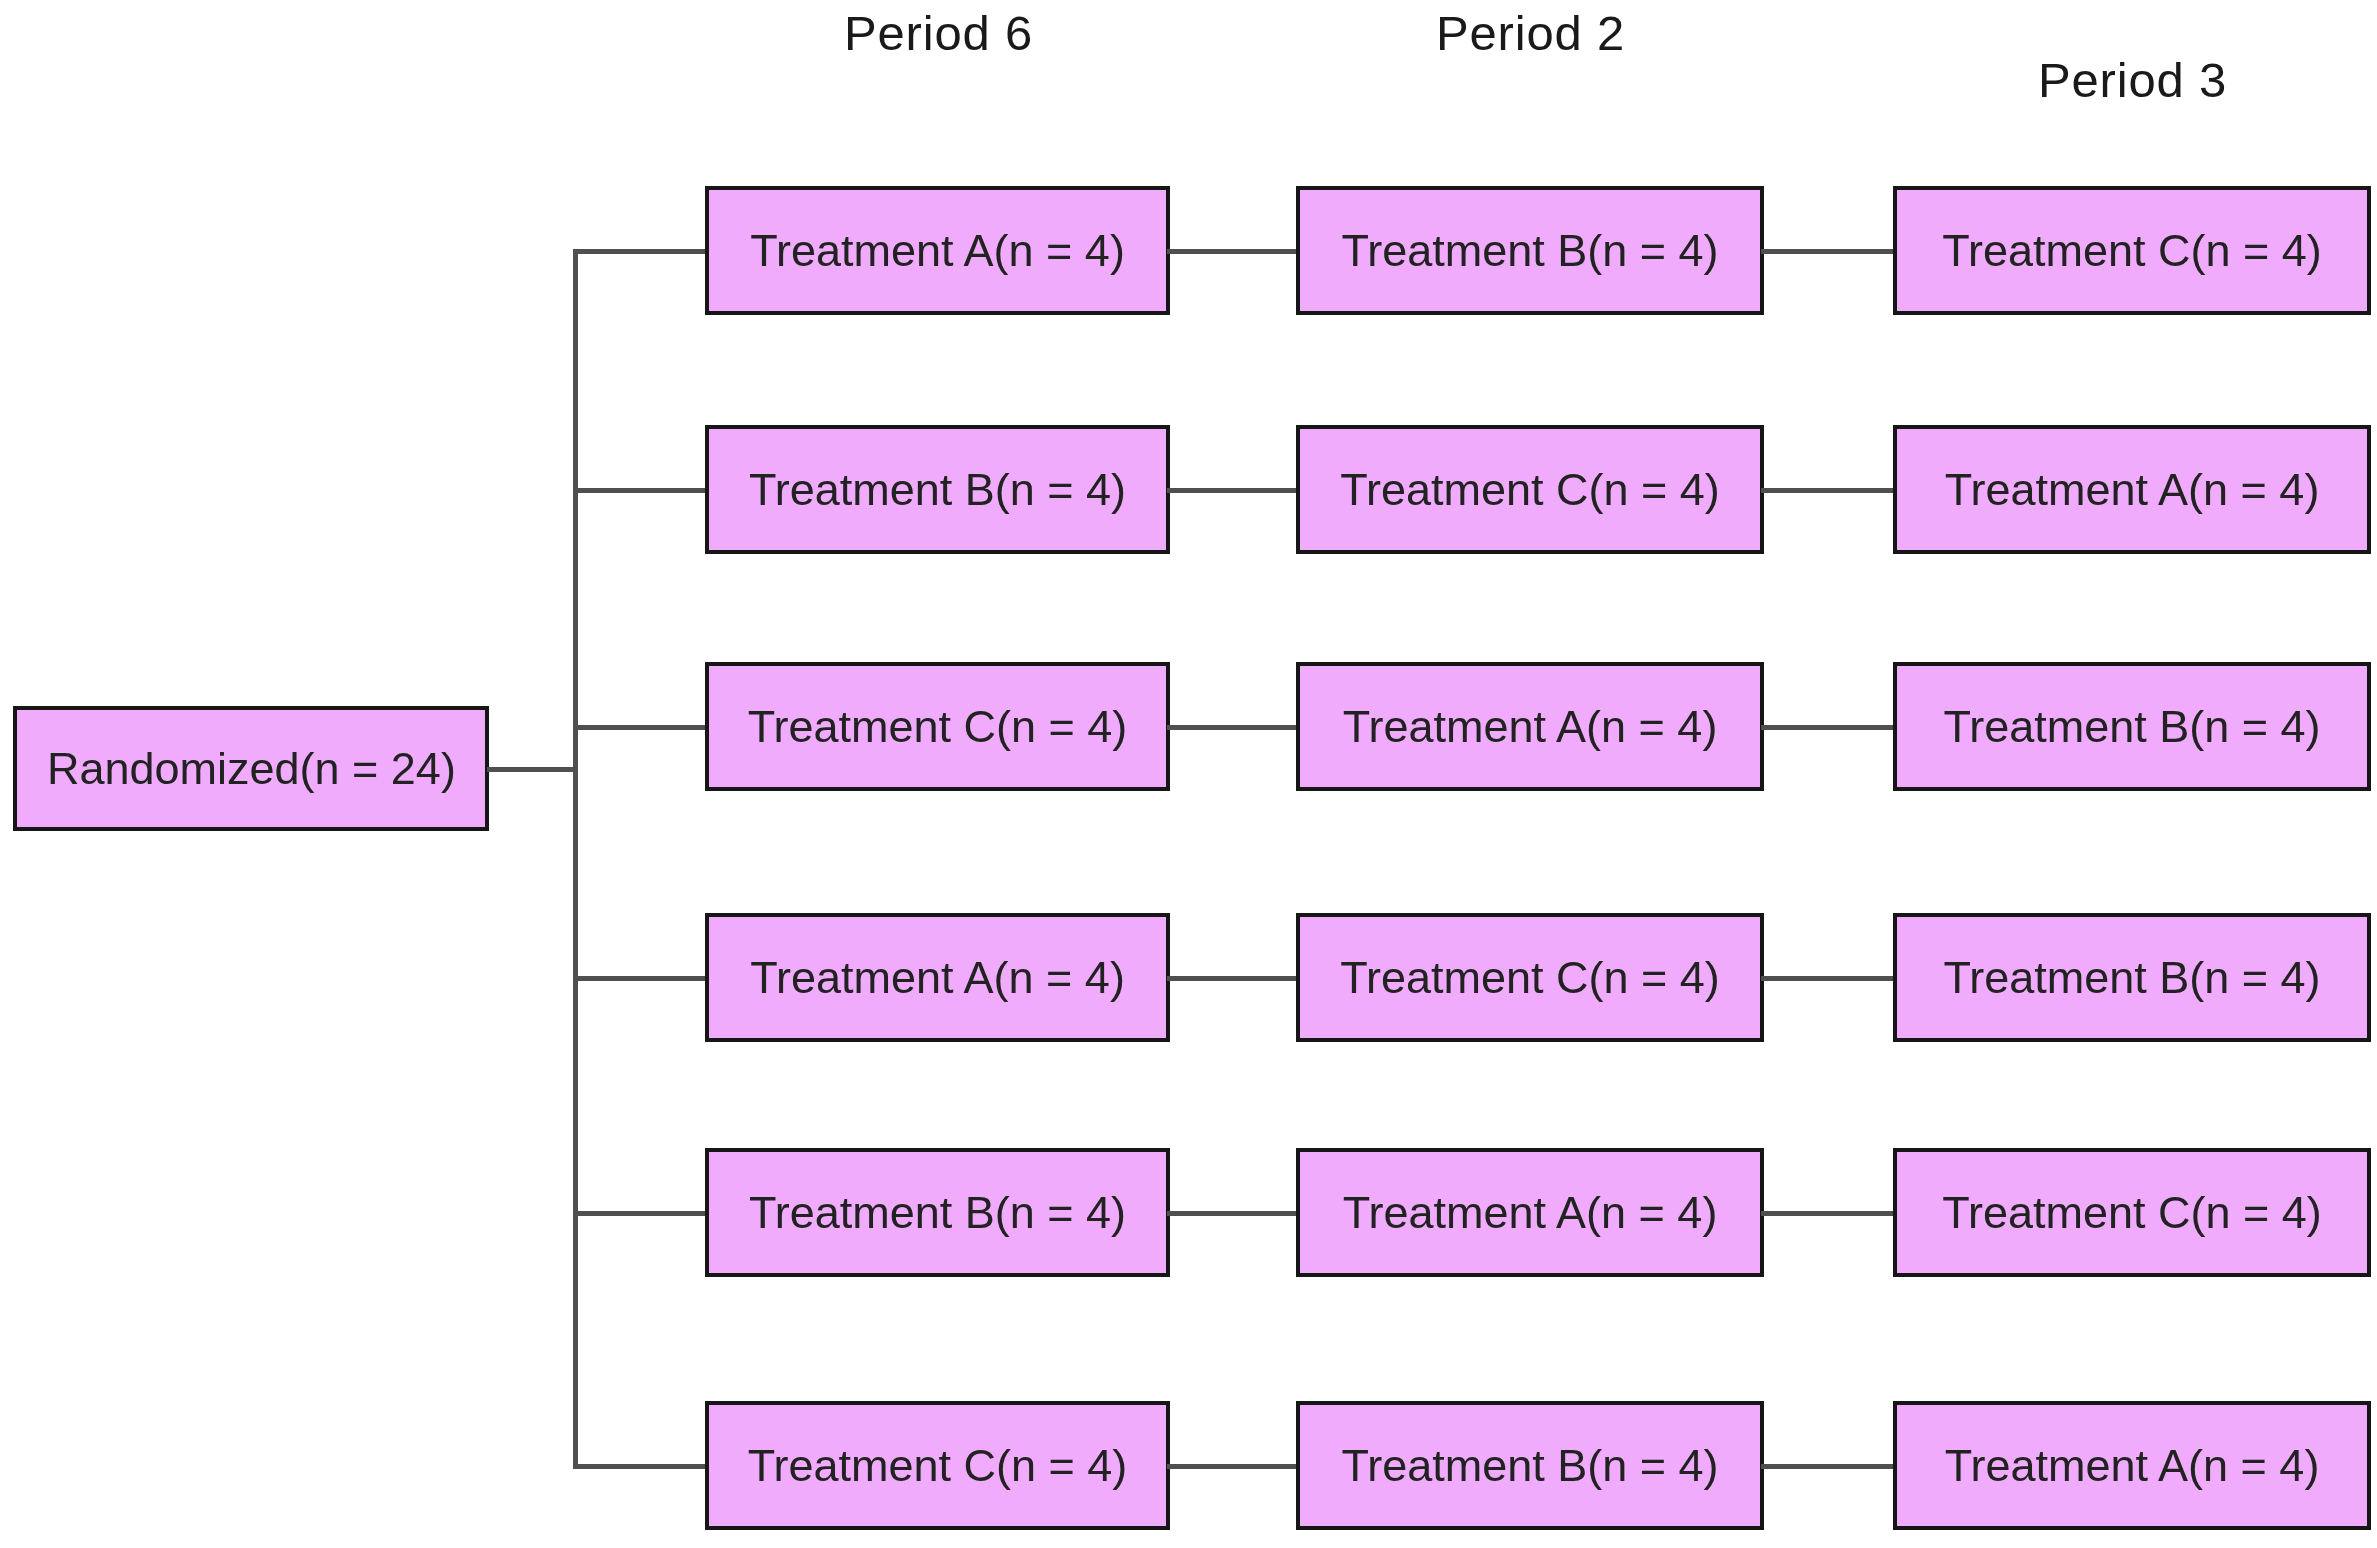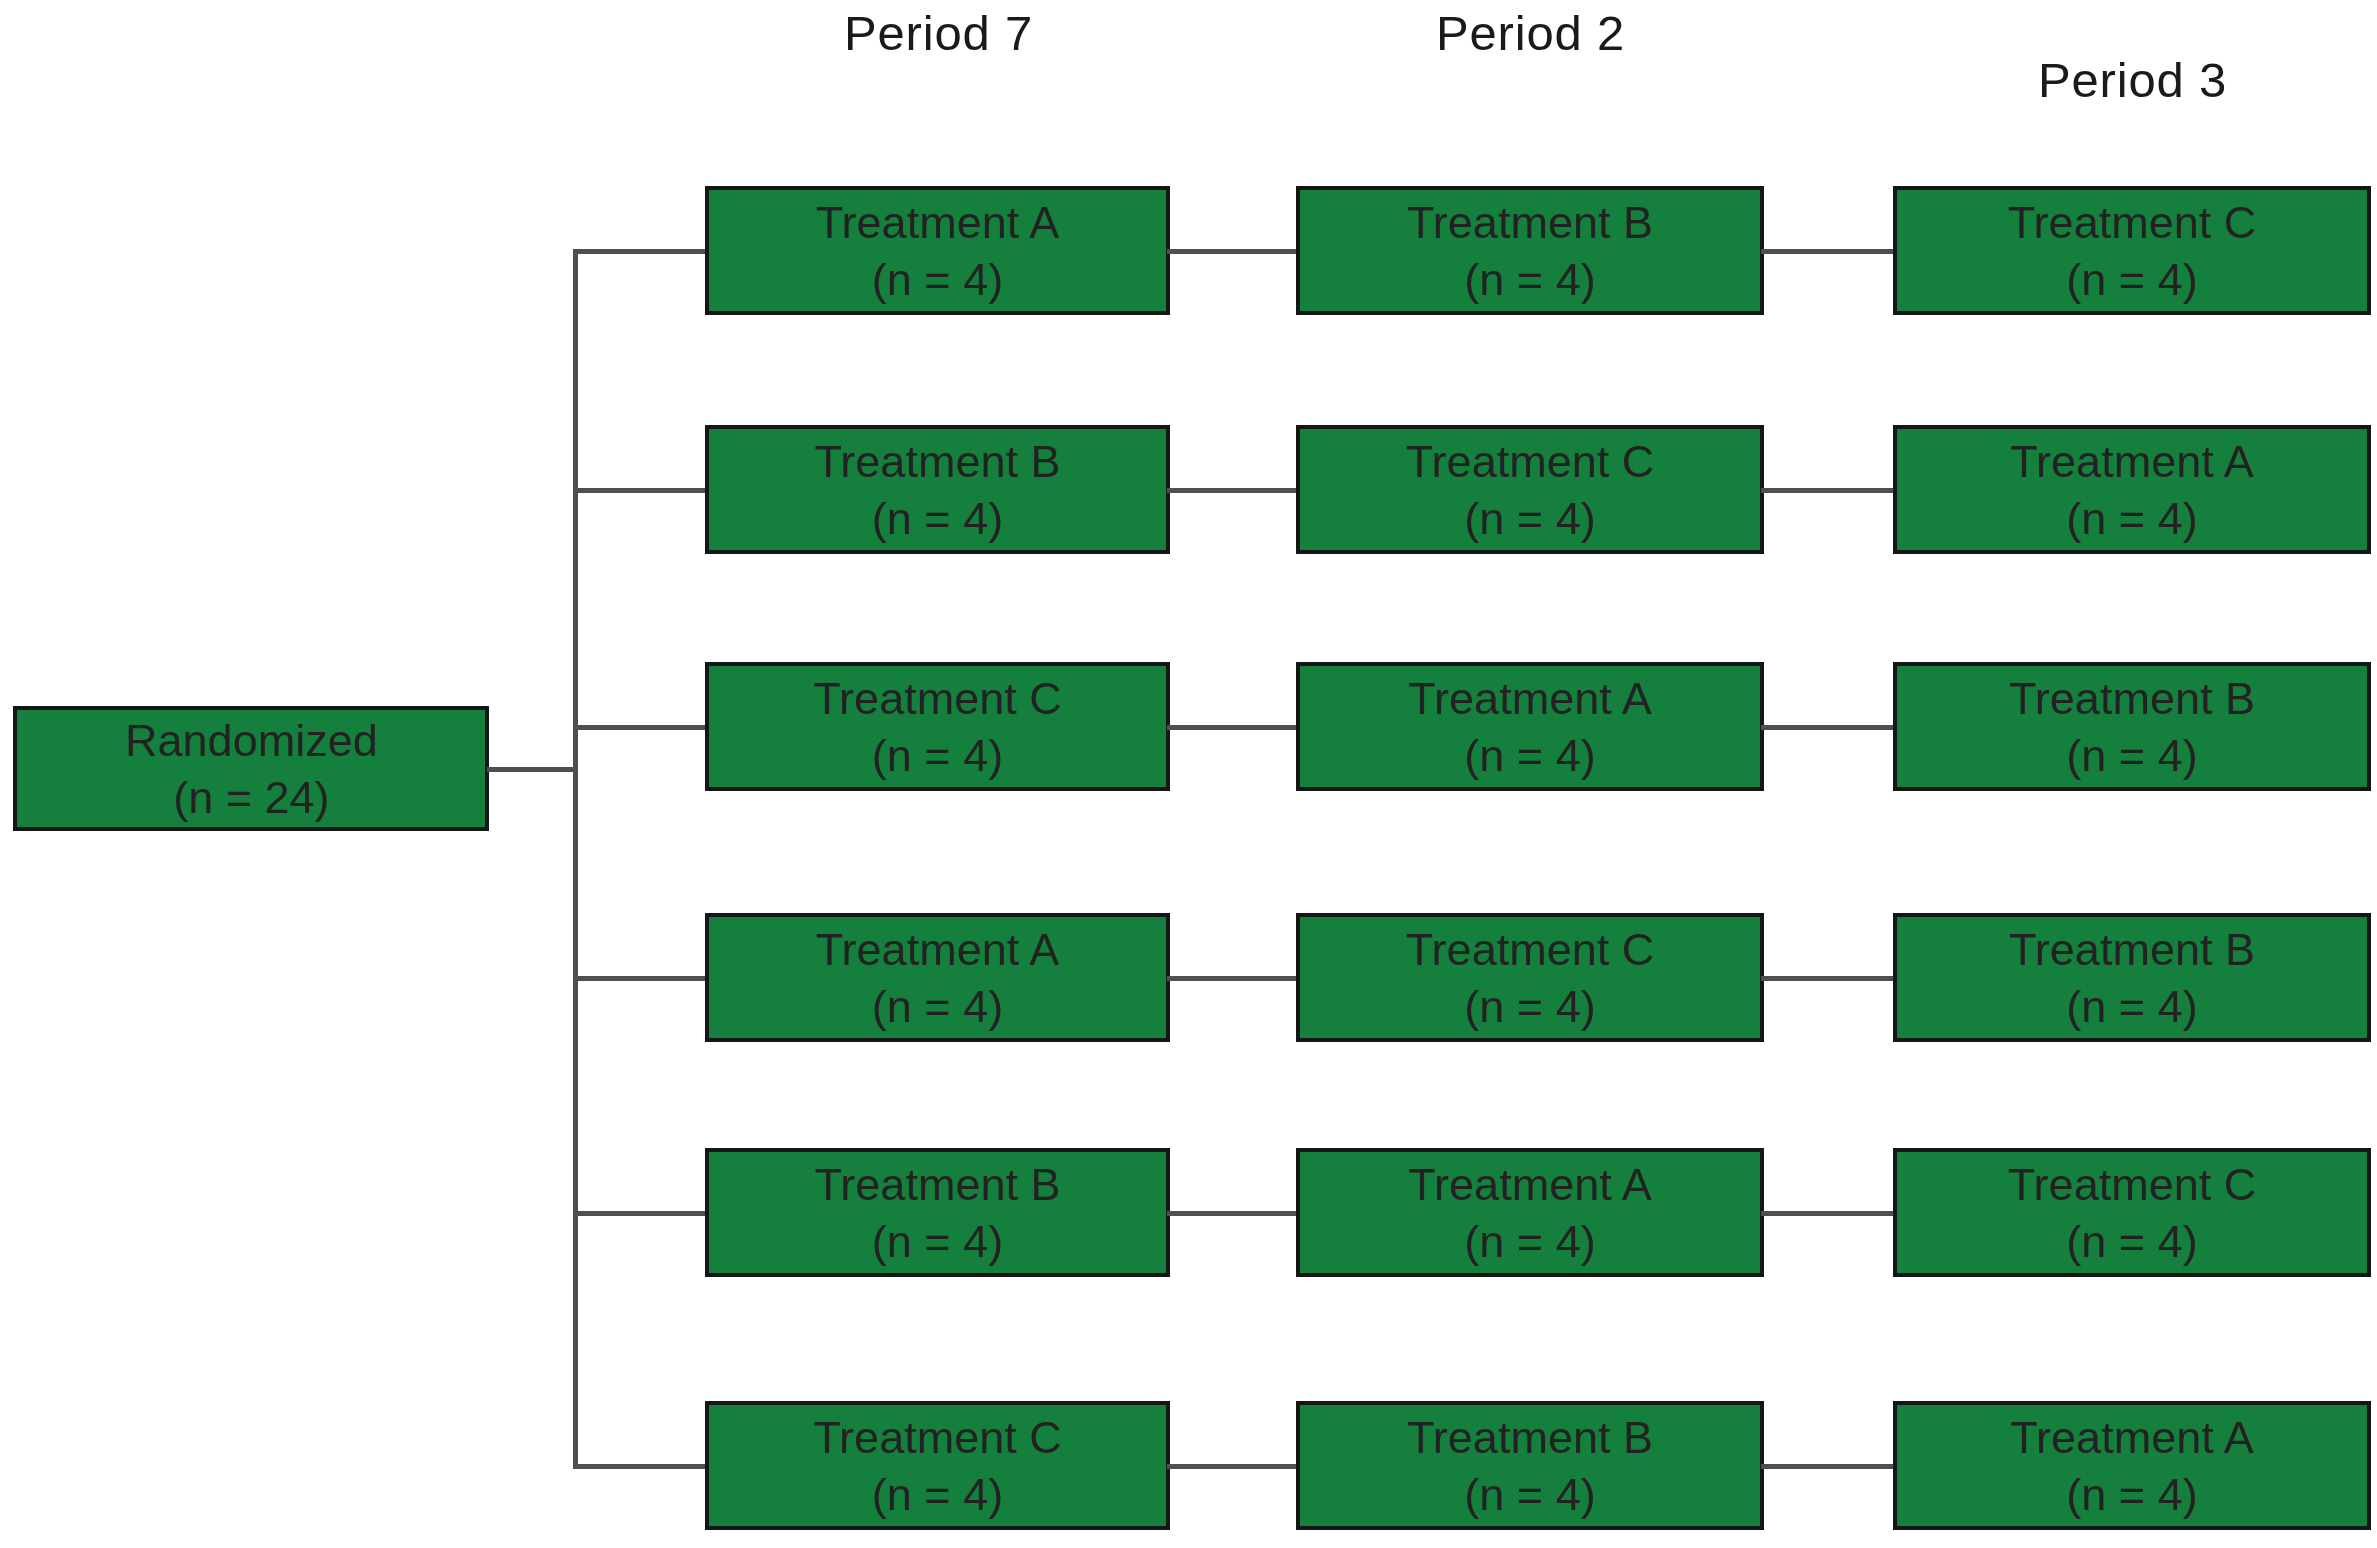--- a/index.html
+++ b/index.html
@@ -24,23 +24,23 @@
     font-size: 49px;
     line-height: 60px;
     color: #1a1a1a;
     letter-spacing: 0.8px;
     white-space: nowrap;
   }
   .box {
     position: absolute;
     height: 121px;
     border: 4.7px solid #161616;
-    background: #15803d;
+    background: #f0abfc;
     display: flex;
-    flex-direction: column;
+    flex-direction: row;
     justify-content: center;
     align-items: center;
     box-sizing: content-box;
   }
   .box .l1, .box .l2 {
     font-size: 45px;
     line-height: 57px;
     color: #222222;
     white-space: nowrap;
     text-align: center;
@@ -54,21 +54,21 @@
     position: absolute;
     width: 4.7px;
     background: #4f4f4f;
   }
 </style>
 </head>
 <body>
 
 <div id="diagram">
 
-  <div class="period-header" style="left:695px;">Period 7</div>
+  <div class="period-header" style="left:695px;">Period 6</div>
   <div class="period-header" style="left:1287px;">Period 2</div>
   <div class="period-header" style="left:1889px;margin-top:47px;">Period 3</div>
 
   <div class="box" style="left:13.4px; top:706px; width:468px; height:117px;">
     <div class="l1">Randomized</div>
     <div class="l2">(n = 24)</div>
   </div>
 
   <div class="hline" style="left:487px; top:767px; width:91px;"></div>
 

